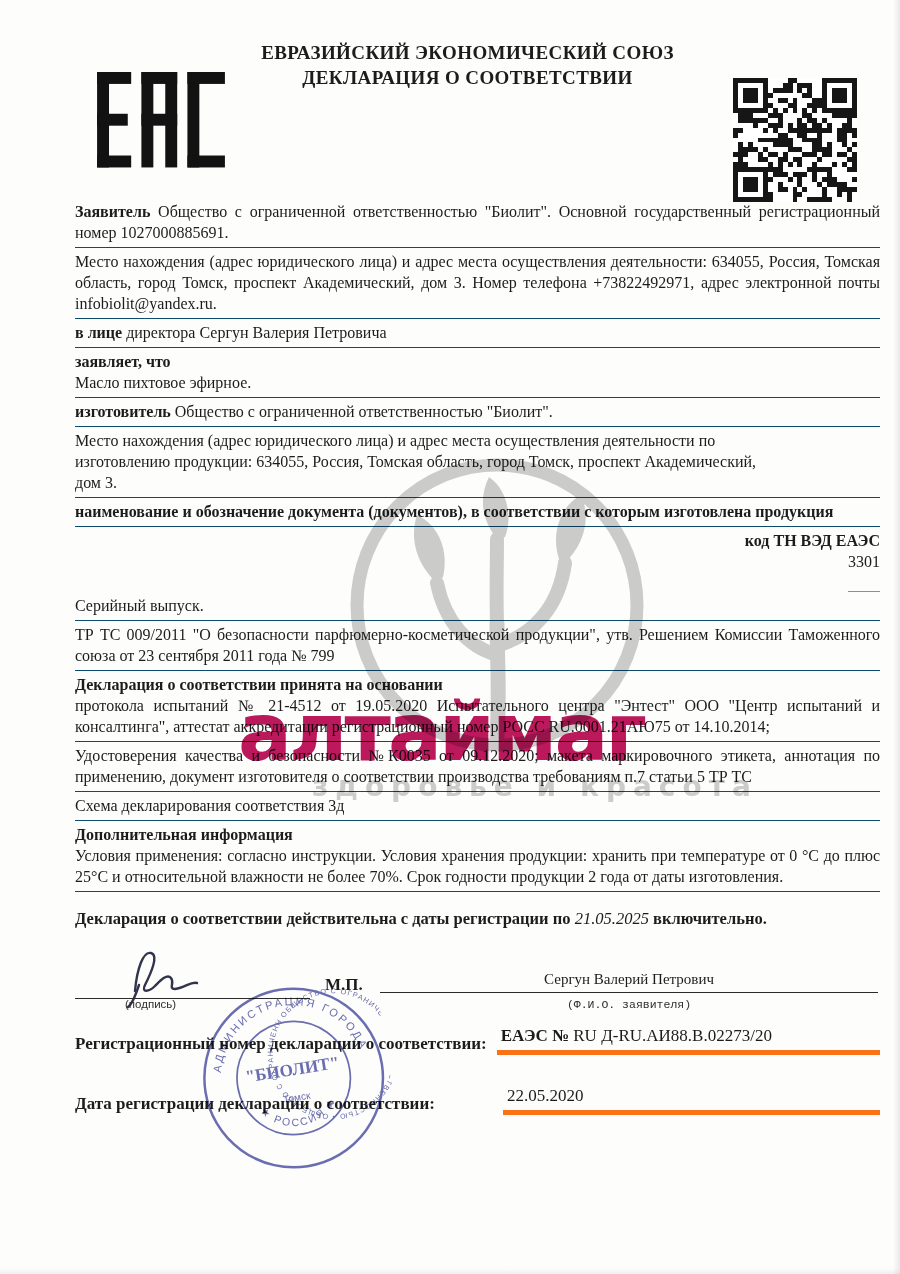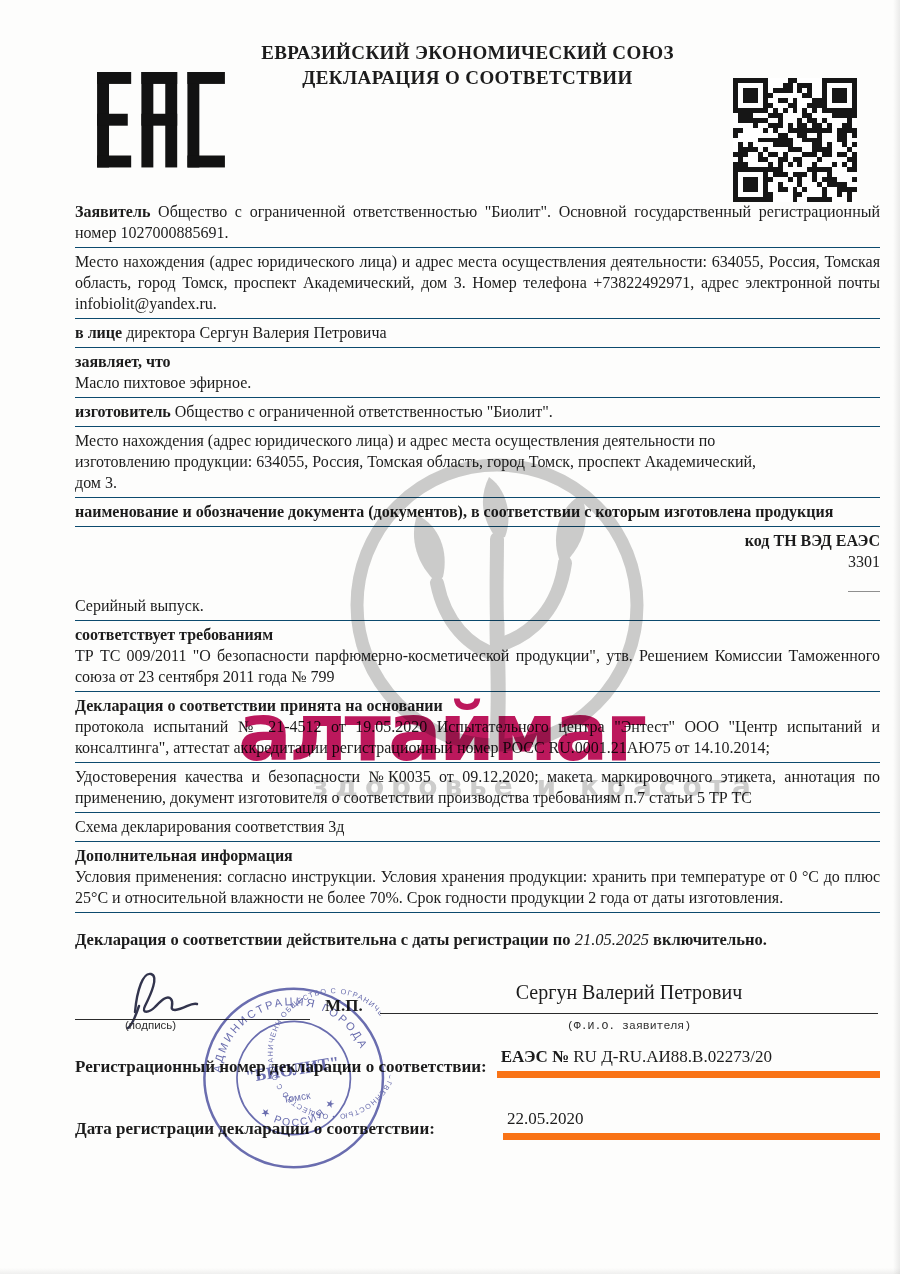--- a/index.html
+++ b/index.html
@@ -28,27 +28,27 @@
   .validity{margin-top:16px;font-size:16.5px;font-weight:bold;}
   .validity .dt{font-weight:normal;font-style:italic;}
 
   
   .sign-wrap{position:relative;height:62px;margin-top:24px;font-size:16px;}
   .sig-line{position:absolute;left:0;bottom:16px;width:235px;border-bottom:1.5px solid #2b2b2b;}
   .sig-caption{position:absolute;left:50px;bottom:0;font-size:11.5px;
                font-family:"Liberation Sans",sans-serif;color:#2f2f2f;}
   .mp{position:absolute;left:250px;bottom:20px;font-weight:bold;font-size:17px;}
   .name-cell{position:absolute;left:305px;right:2px;bottom:0;text-align:center;}
-  .name-cell .nm{border-bottom:1.5px solid #2b2b2b;padding-bottom:10px;font-size:20px;margin-top:12px;}
+  .name-cell .nm{border-bottom:1.5px solid #2b2b2b;padding-bottom:2px;font-size:15px;margin-top:12px;}
   .name-cell .cap{font-size:11.5px;font-family:Liberation Mono, monospace;color:#2f2f2f;padding-top:1px;}
   .sig-svg{position:absolute;left:48px;bottom:6px;}
 
   .kv{display:flex;align-items:flex-end;margin-top:10px;font-size:17px;line-height:22px;}
   .kv .lbl{font-weight:bold;white-space:nowrap;}
-  .kv .val{flex:1;margin-left:10px;border-bottom:7px solid #f97316;padding:0 0 3px 4px;white-space:nowrap;}
+  .kv .val{flex:1;margin-left:10px;border-bottom:5px solid #f97316;padding:0 0 3px 4px;white-space:nowrap;}
   .kv.datekv{margin-top:30px;}
   .kv.datekv .val{margin-left:68px;}
 
   
   .wm{position:absolute;pointer-events:none;mix-blend-mode:multiply;}
   .wm-brand{left:238px;top:686px;font-family:"DejaVu Sans",sans-serif;font-weight:bold;
             font-size:80px;color:#be185d;letter-spacing:-3px;}
   .wm-tag{left:312px;top:770px;font-family:"DejaVu Sans",sans-serif;font-weight:bold;
           font-size:28px;color:#cecece;letter-spacing:7px;}
   .wm-logo{left:347px;top:455px;opacity:.85;}
@@ -452,21 +452,20 @@
     <div class="tnved">
       <b>код ТН ВЭД ЕАЭС</b>
       <span class="tnved-val">3301</span>
     </div>
 
     <div class="row">
       <span>Серийный выпуск.</span>
     </div>
 
     <div class="row">
-      <div><b>соответствует требованиям</b></div>
       <div class="j">ТР ТС 009/2011  "О  безопасности  парфюмерно-косметической  продукции",  утв.  Решением Комиссии Таможенного союза от 23 сентября 2011 года № 799</div>
     </div>
 
     <div class="row">
       <div><b>Декларация о соответствии принята на основании</b></div>
       <div class="j">протокола испытаний № 21-4512 от 19.05.2020 Испытательного центра "Энтест" ООО "Центр испытаний и консалтинга", аттестат аккредитации регистрационный номер РОСС RU.0001.21АЮ75 от 14.10.2014;</div>
     </div>
 
     <div class="row j">
       <span>Удостоверения качества и безопасности №К0035 от 09.12.2020; макета маркировочного этикета, аннотация по применению, документ изготовителя о соответствии производства требованиям п.7 статьи 5 ТР ТС</span>

